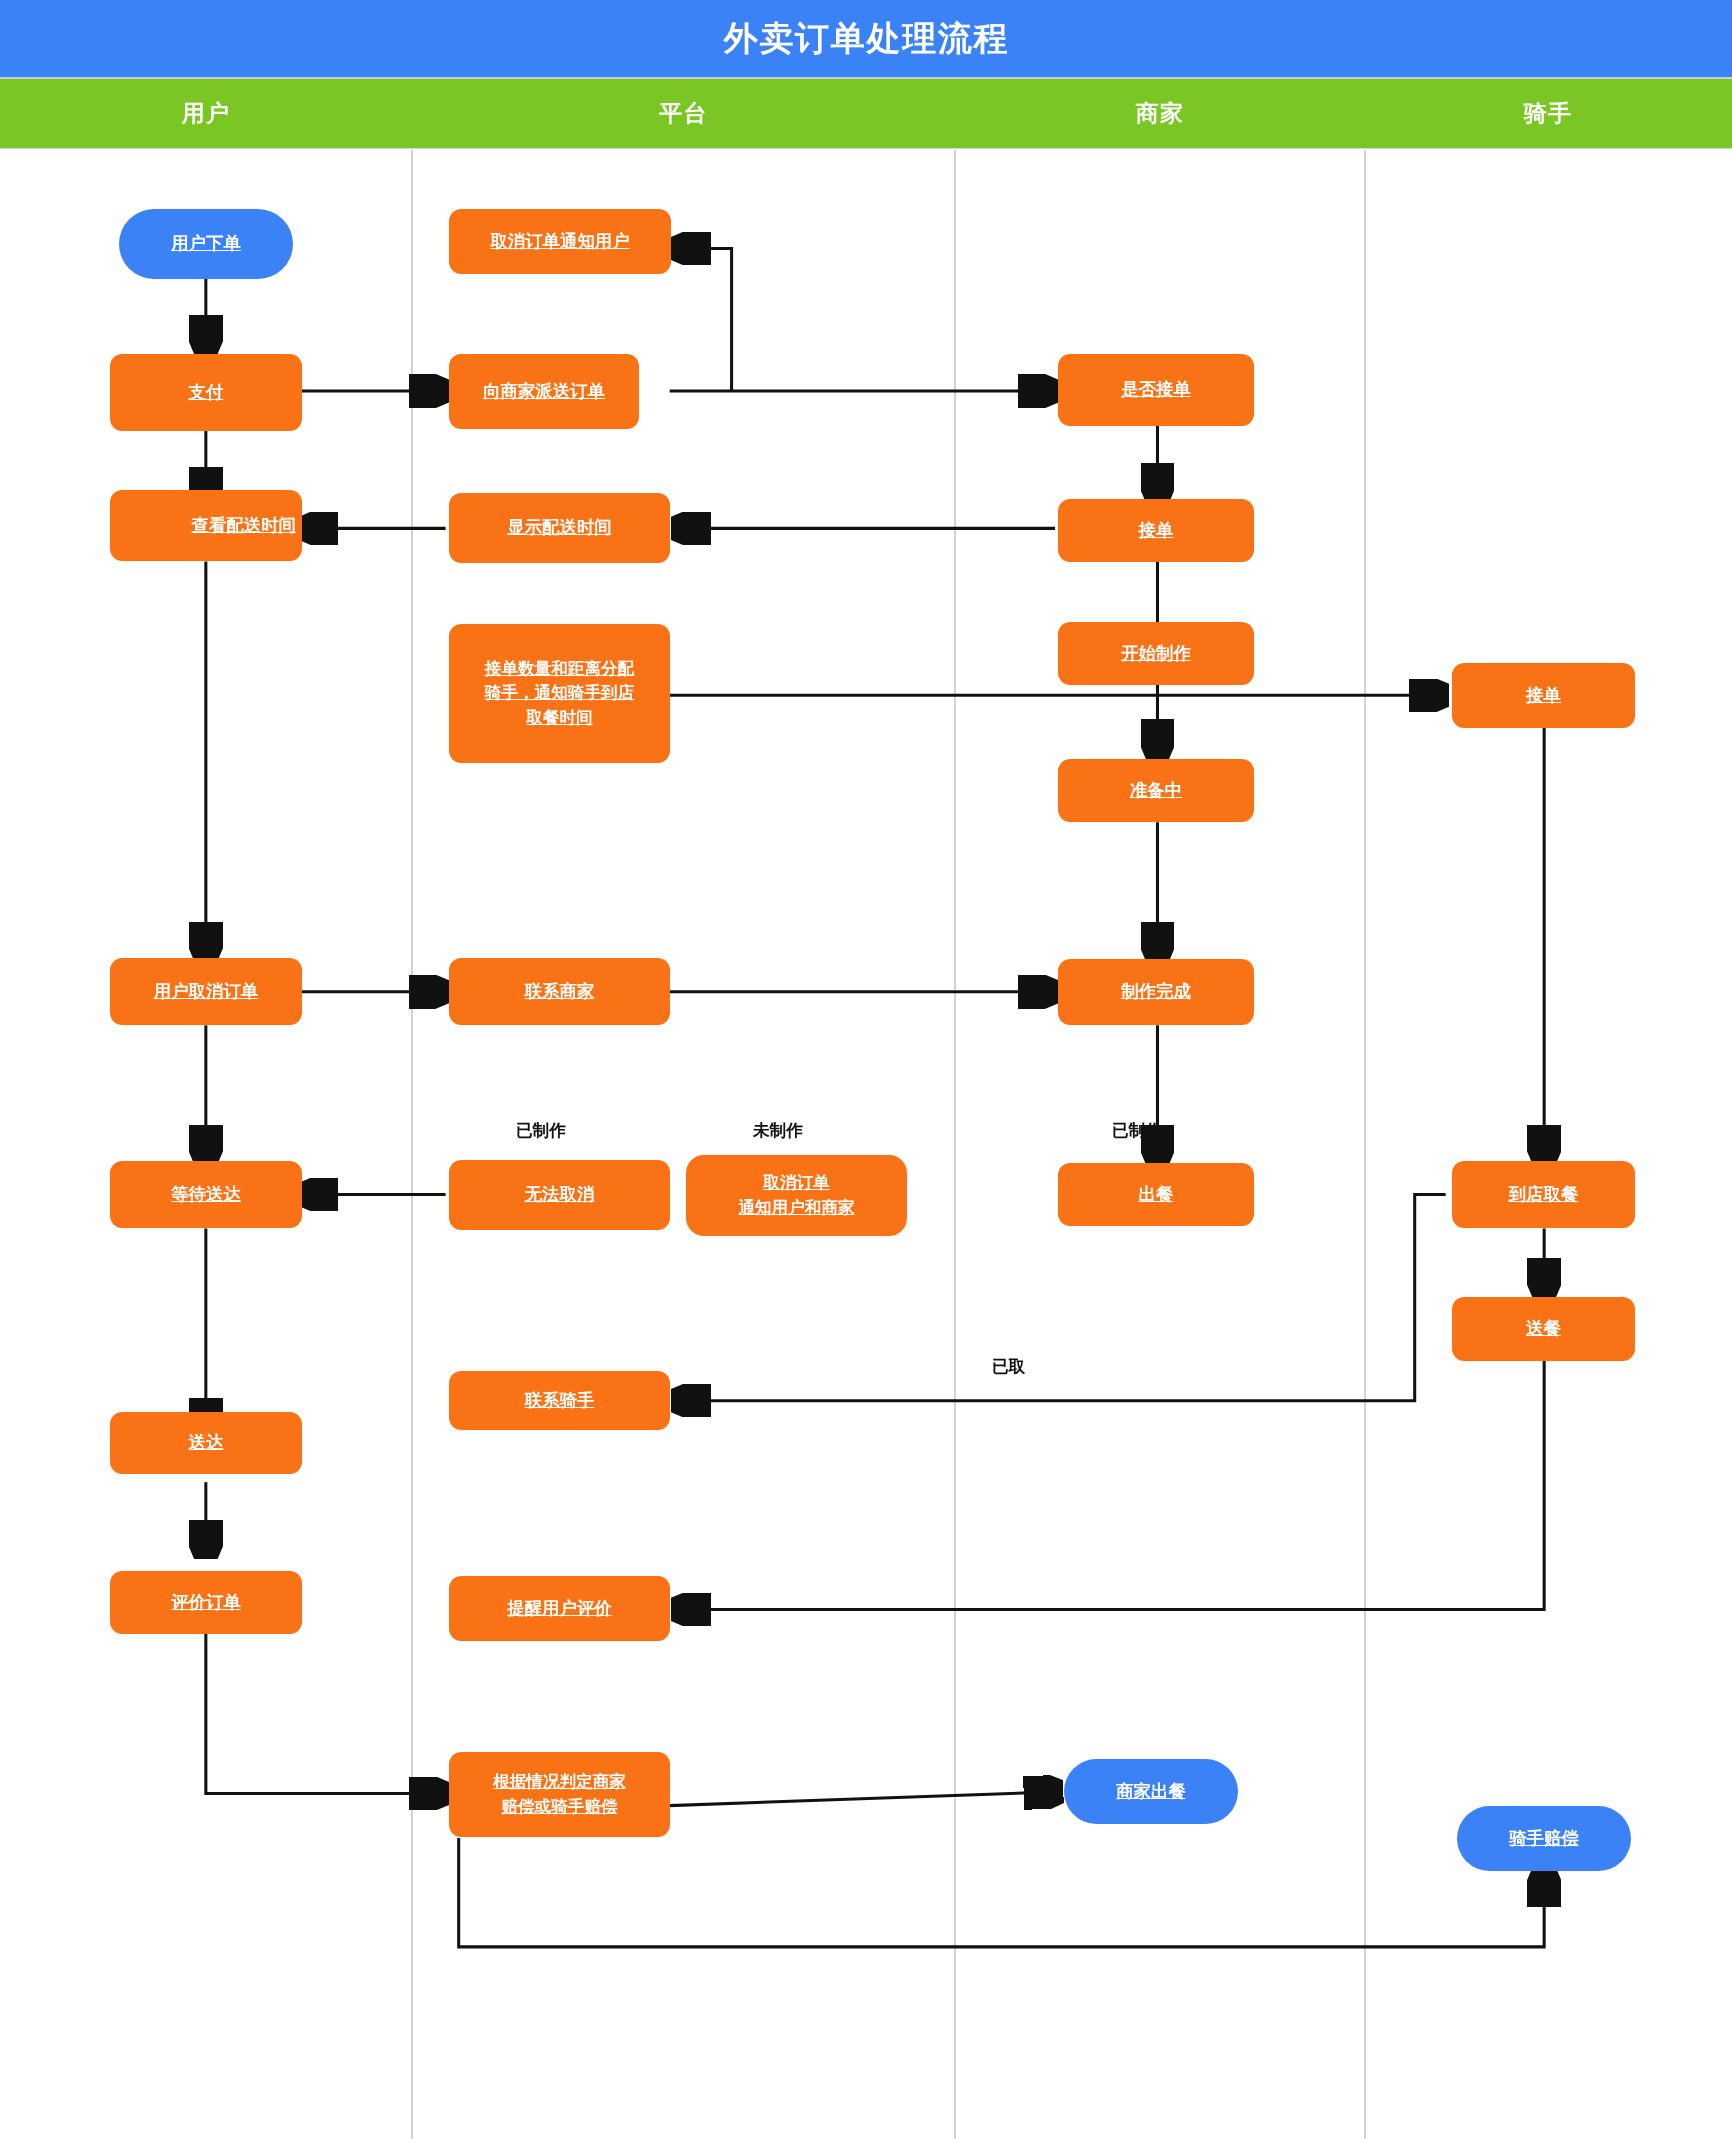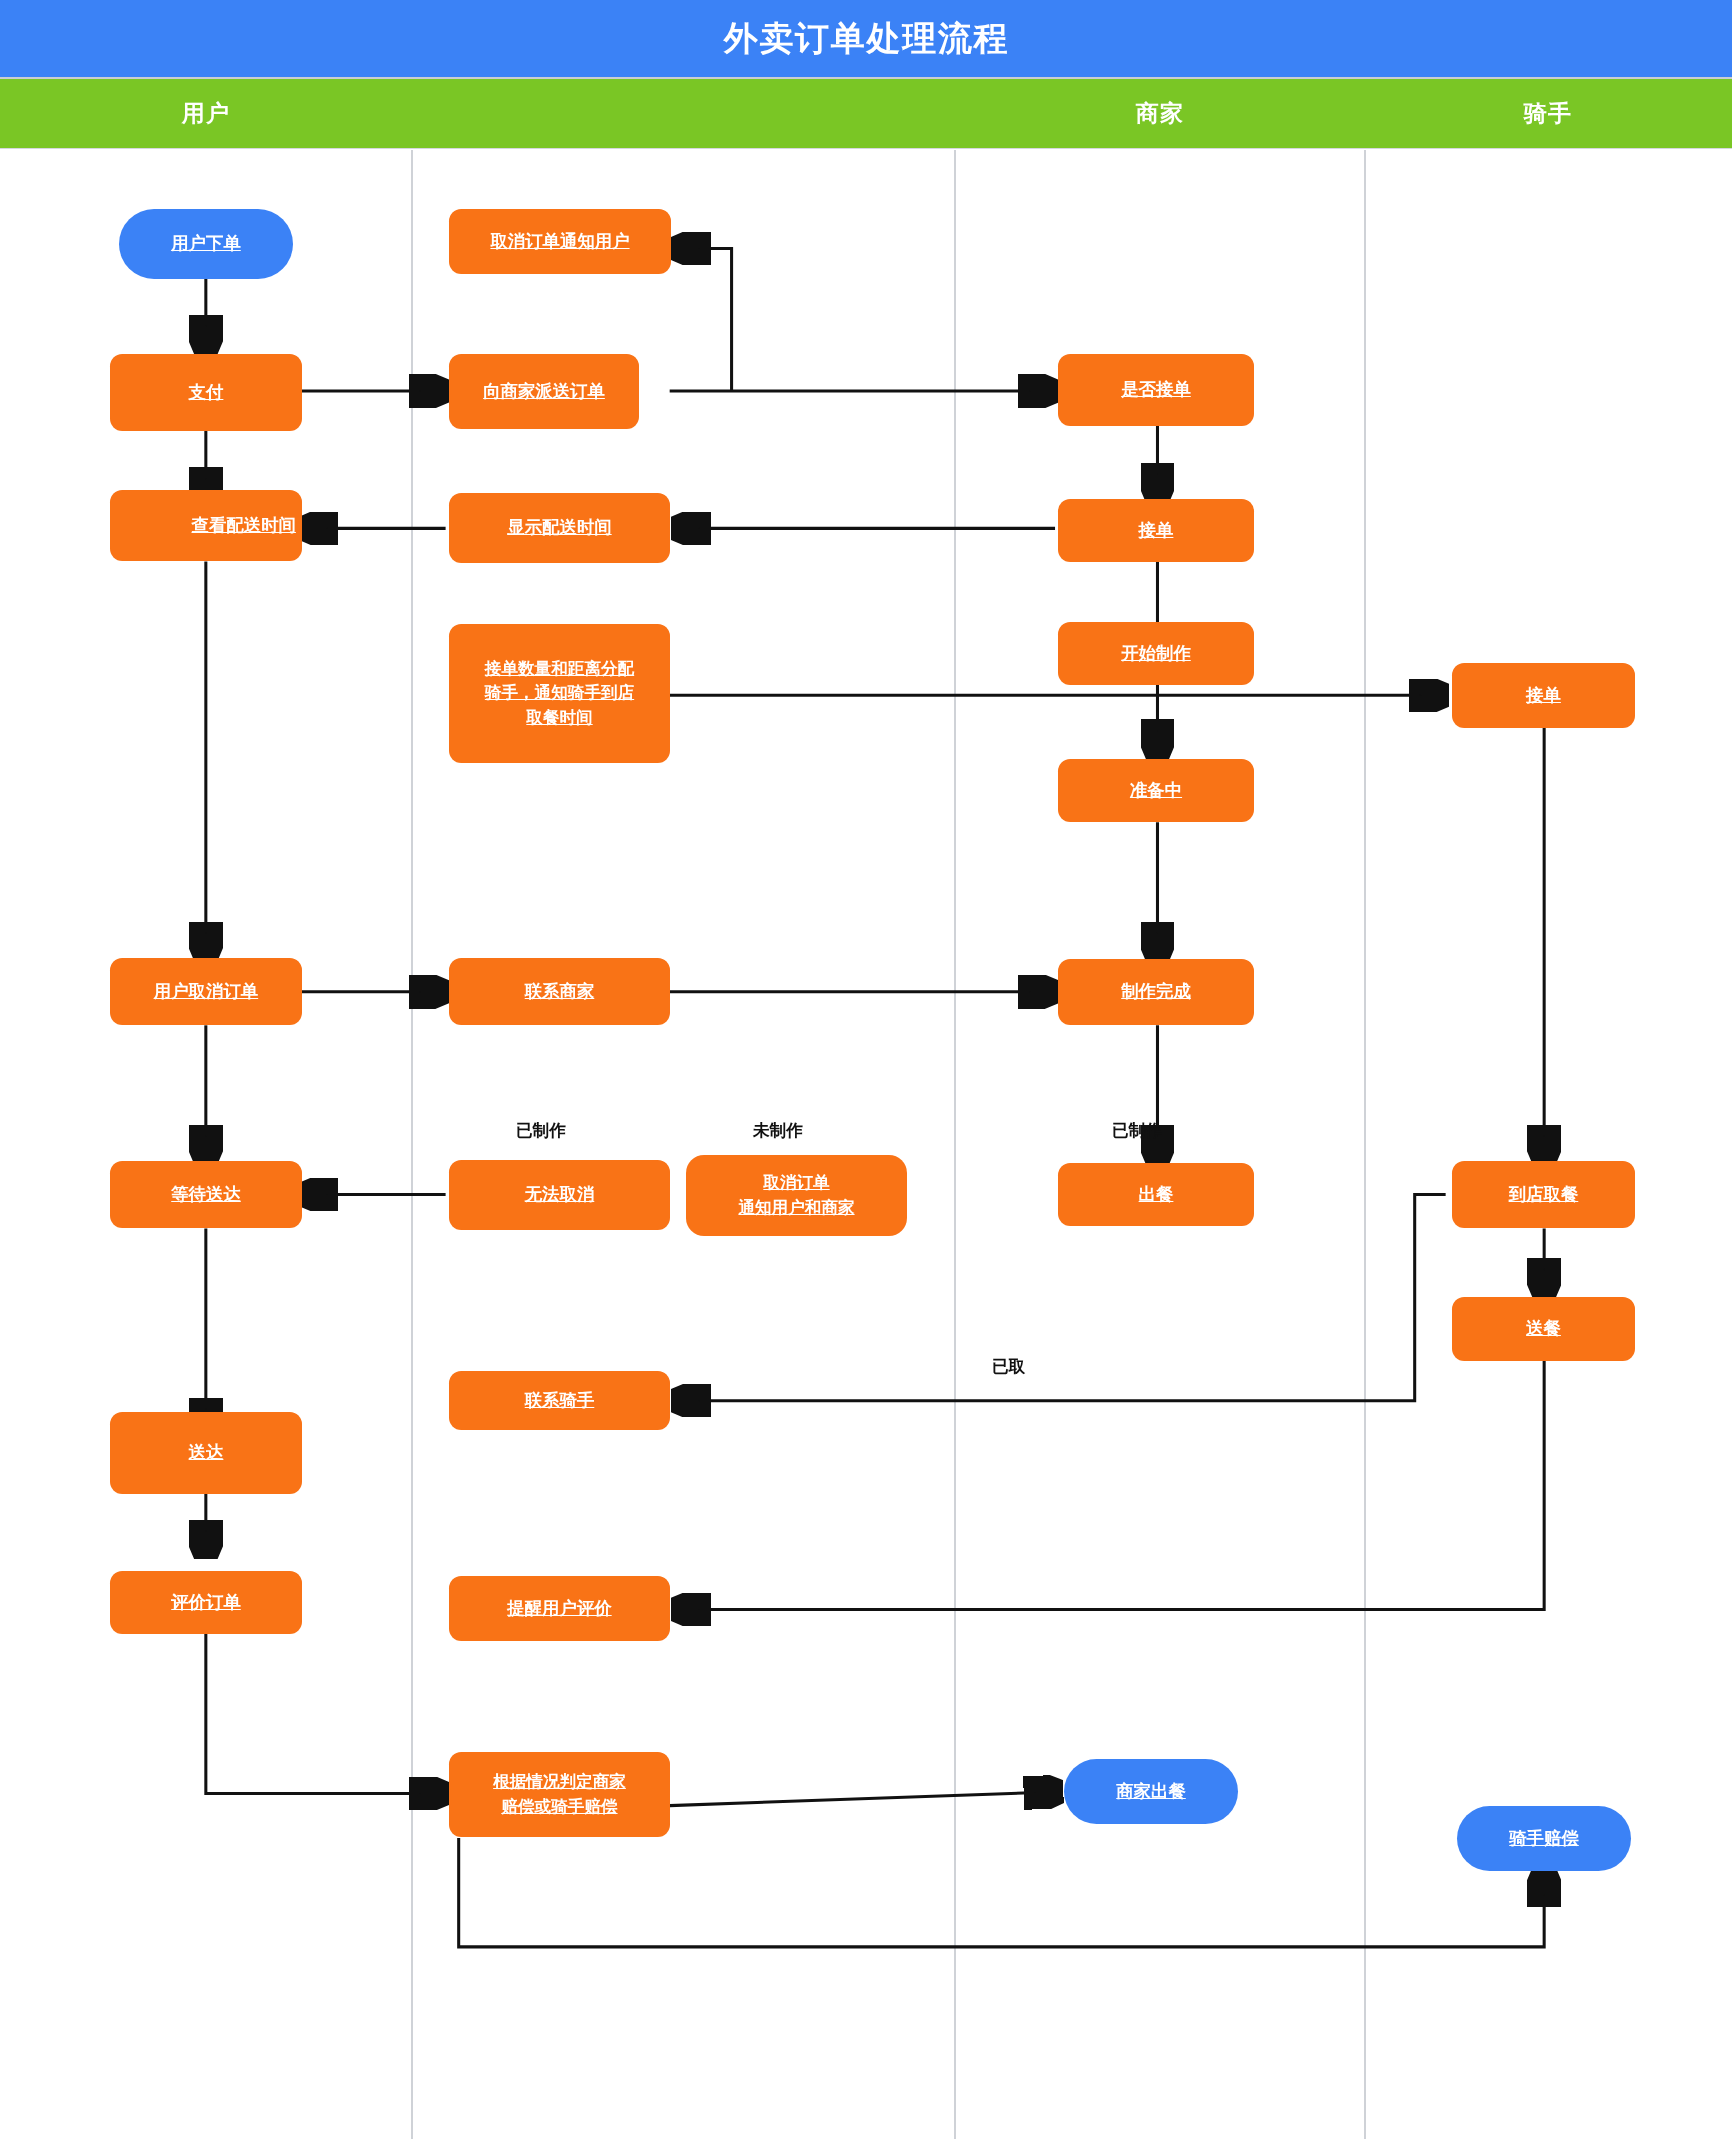--- a/index.html
+++ b/index.html
@@ -53,20 +53,21 @@
 
 <div id="canvas">
 
   <div class="title-bar">
     <div class="t">外卖订单处理流程</div>
   </div>
   <div class="hdr-sep"></div>
 
   <div class="lane-head">
     <div class="lh" style="left:0px;width:412px;">用户</div>
+    <div class="lh" style="left:412px;width:543px;">平台</div>
     <div class="lh" style="left:955px;width:410px;">商家</div>
     <div class="lh" style="left:1364px;width:368px;">骑手</div>
   </div>
   <div class="hdr-bot"></div>
 
   <div class="divider" style="left:411px;"></div>
   <div class="divider" style="left:954px;"></div>
   <div class="divider" style="left:1364px;"></div>
 
   <svg class="edges" viewBox="0 0 3975 4909">
@@ -144,21 +145,21 @@
     </div>
 
   <div class="node proc" style="left:110px;top:958px;width:192px;height:67px;">
     <span class="lbl">用户取消订单</span>
     </div>
 
   <div class="node proc" style="left:110px;top:1161px;width:192px;height:67px;">
     <span class="lbl">等待送达</span>
     </div>
 
-  <div class="node proc" style="left:110px;top:1412px;width:192px;height:82px;text-align:center;">
+  <div class="node proc" style="left:110px;top:1412px;width:192px;height:62px;text-align:center;">
     <span class="lbl">送达</span>
     </div>
 
   <div class="node proc" style="left:110px;top:1571px;width:192px;height:63px;">
     <span class="lbl">评价订单</span>
     </div>
 
   <div class="node proc" style="left:449px;top:209px;width:222px;height:65px;">
     <span class="lbl">取消订单通知用户</span>
     </div>

